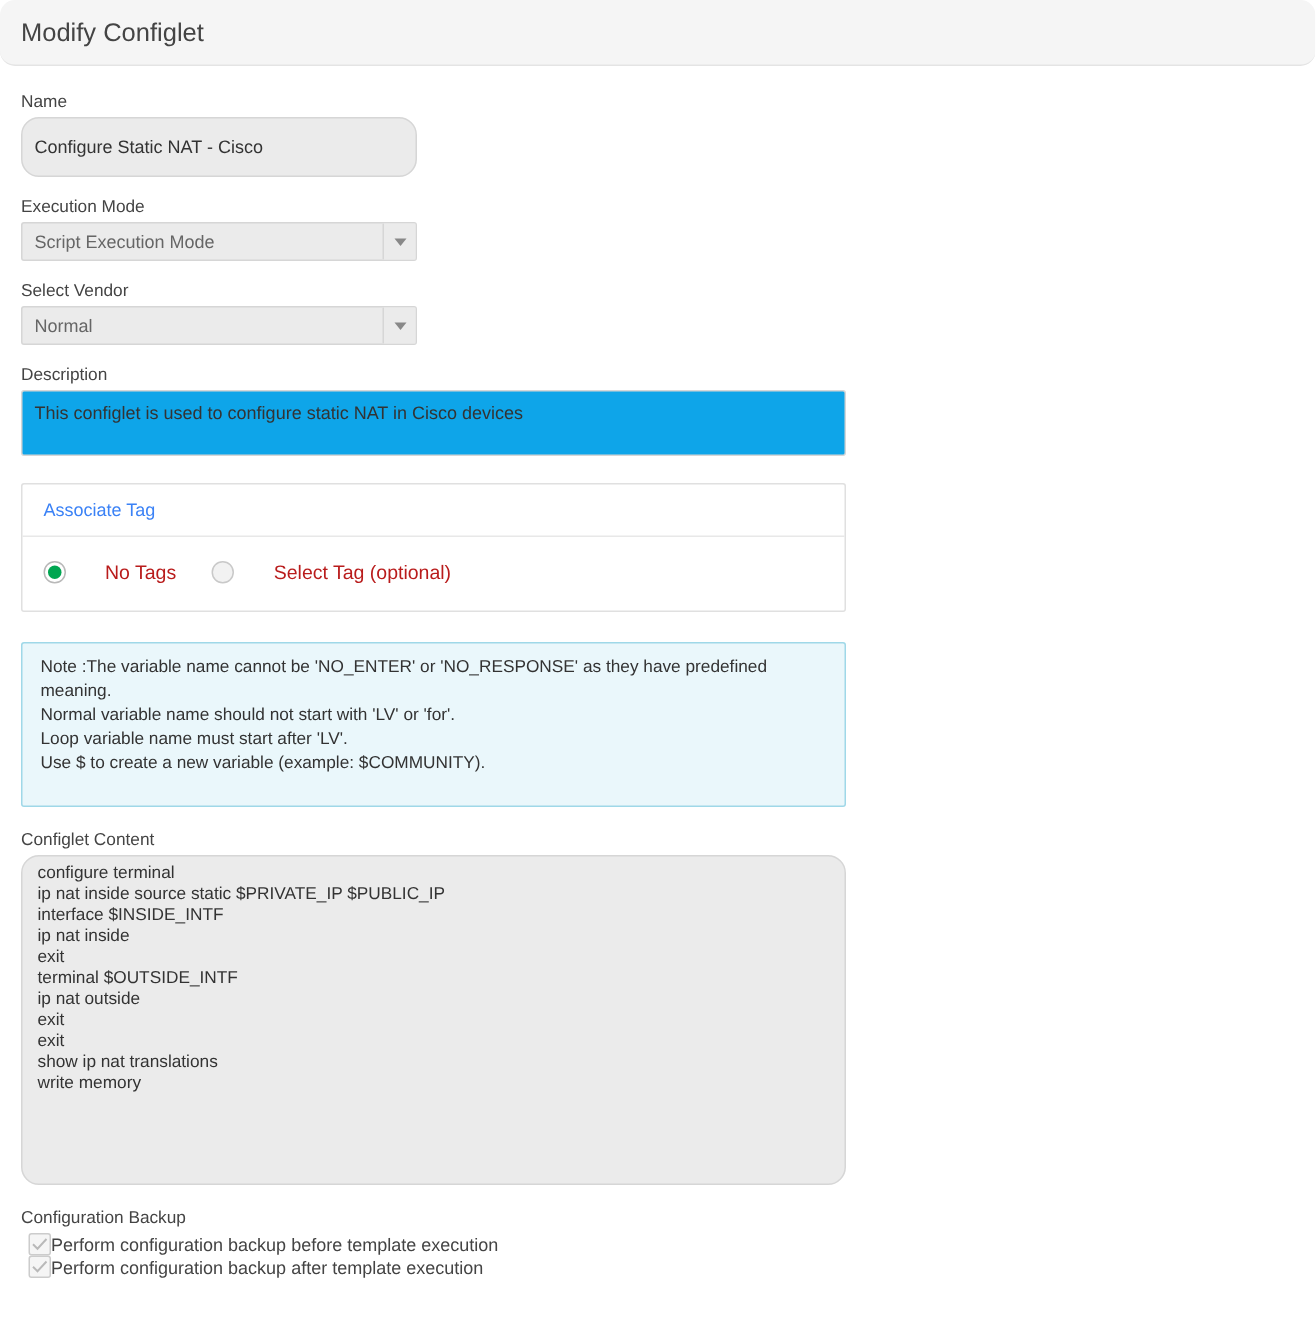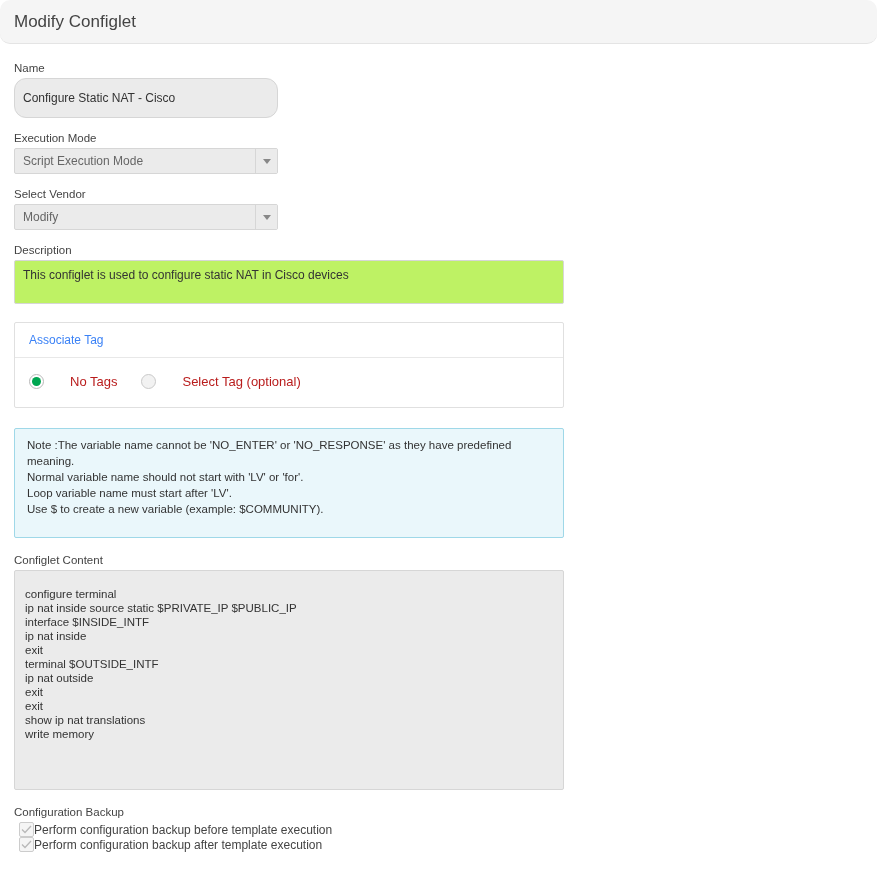--- a/index.html
+++ b/index.html
@@ -77,21 +77,21 @@
   }
   .caret {
     width: 0; height: 0;
     border-left: 4px solid transparent;
     border-right: 4px solid transparent;
     border-top: 5px solid #888888;
   }
   .desc-box {
     width: 550px;
     height: 44px;
-    background: #bef264;
+    background: #0ea5e9;
     border: 1px solid #d6d6d6;
     border-radius: 2px;
     font-size: 12px;
     color: #333333;
     padding: 7px 8px;
   }
   .fieldset {
     width: 550px;
     margin-top: 18px;
     border: 1px solid #e0e0e0;
@@ -148,22 +148,22 @@
   .note-line {
     font-size: 11.5px;
     color: #333333;
     line-height: 16px;
   }
   .code-area {
     width: 550px;
     height: 220px;
     background: #ebebeb;
     border: 1px solid #d6d6d6;
-    border-radius: 2px;
-    padding: 16px 10px;
+    border-radius: 12px;
+    padding: 4px 10px;
     overflow: hidden;
   }
   .code-line {
     font-size: 11.5px;
     line-height: 14px;
     color: #333333;
     white-space: pre;
   }
   .check-row {
     display: flex;
@@ -209,21 +209,21 @@
     <div class="field-label">Execution Mode</div>
     <div class="select">
       <span>Script Execution Mode</span>
       <span class="arrow-box">
           <span class="caret"></span>
         </span>
     </div>
 
     <div class="field-label">Select Vendor</div>
     <div class="select">
-      <span>Modify</span>
+      <span>Normal</span>
       <span class="arrow-box">
           <span class="caret"></span>
         </span>
     </div>
 
     <div class="field-label">Description</div>
     <div class="desc-box">This configlet is used to configure static NAT in Cisco devices</div>
 
     <div class="fieldset">
       <div class="fieldset-title">Associate Tag</div>

